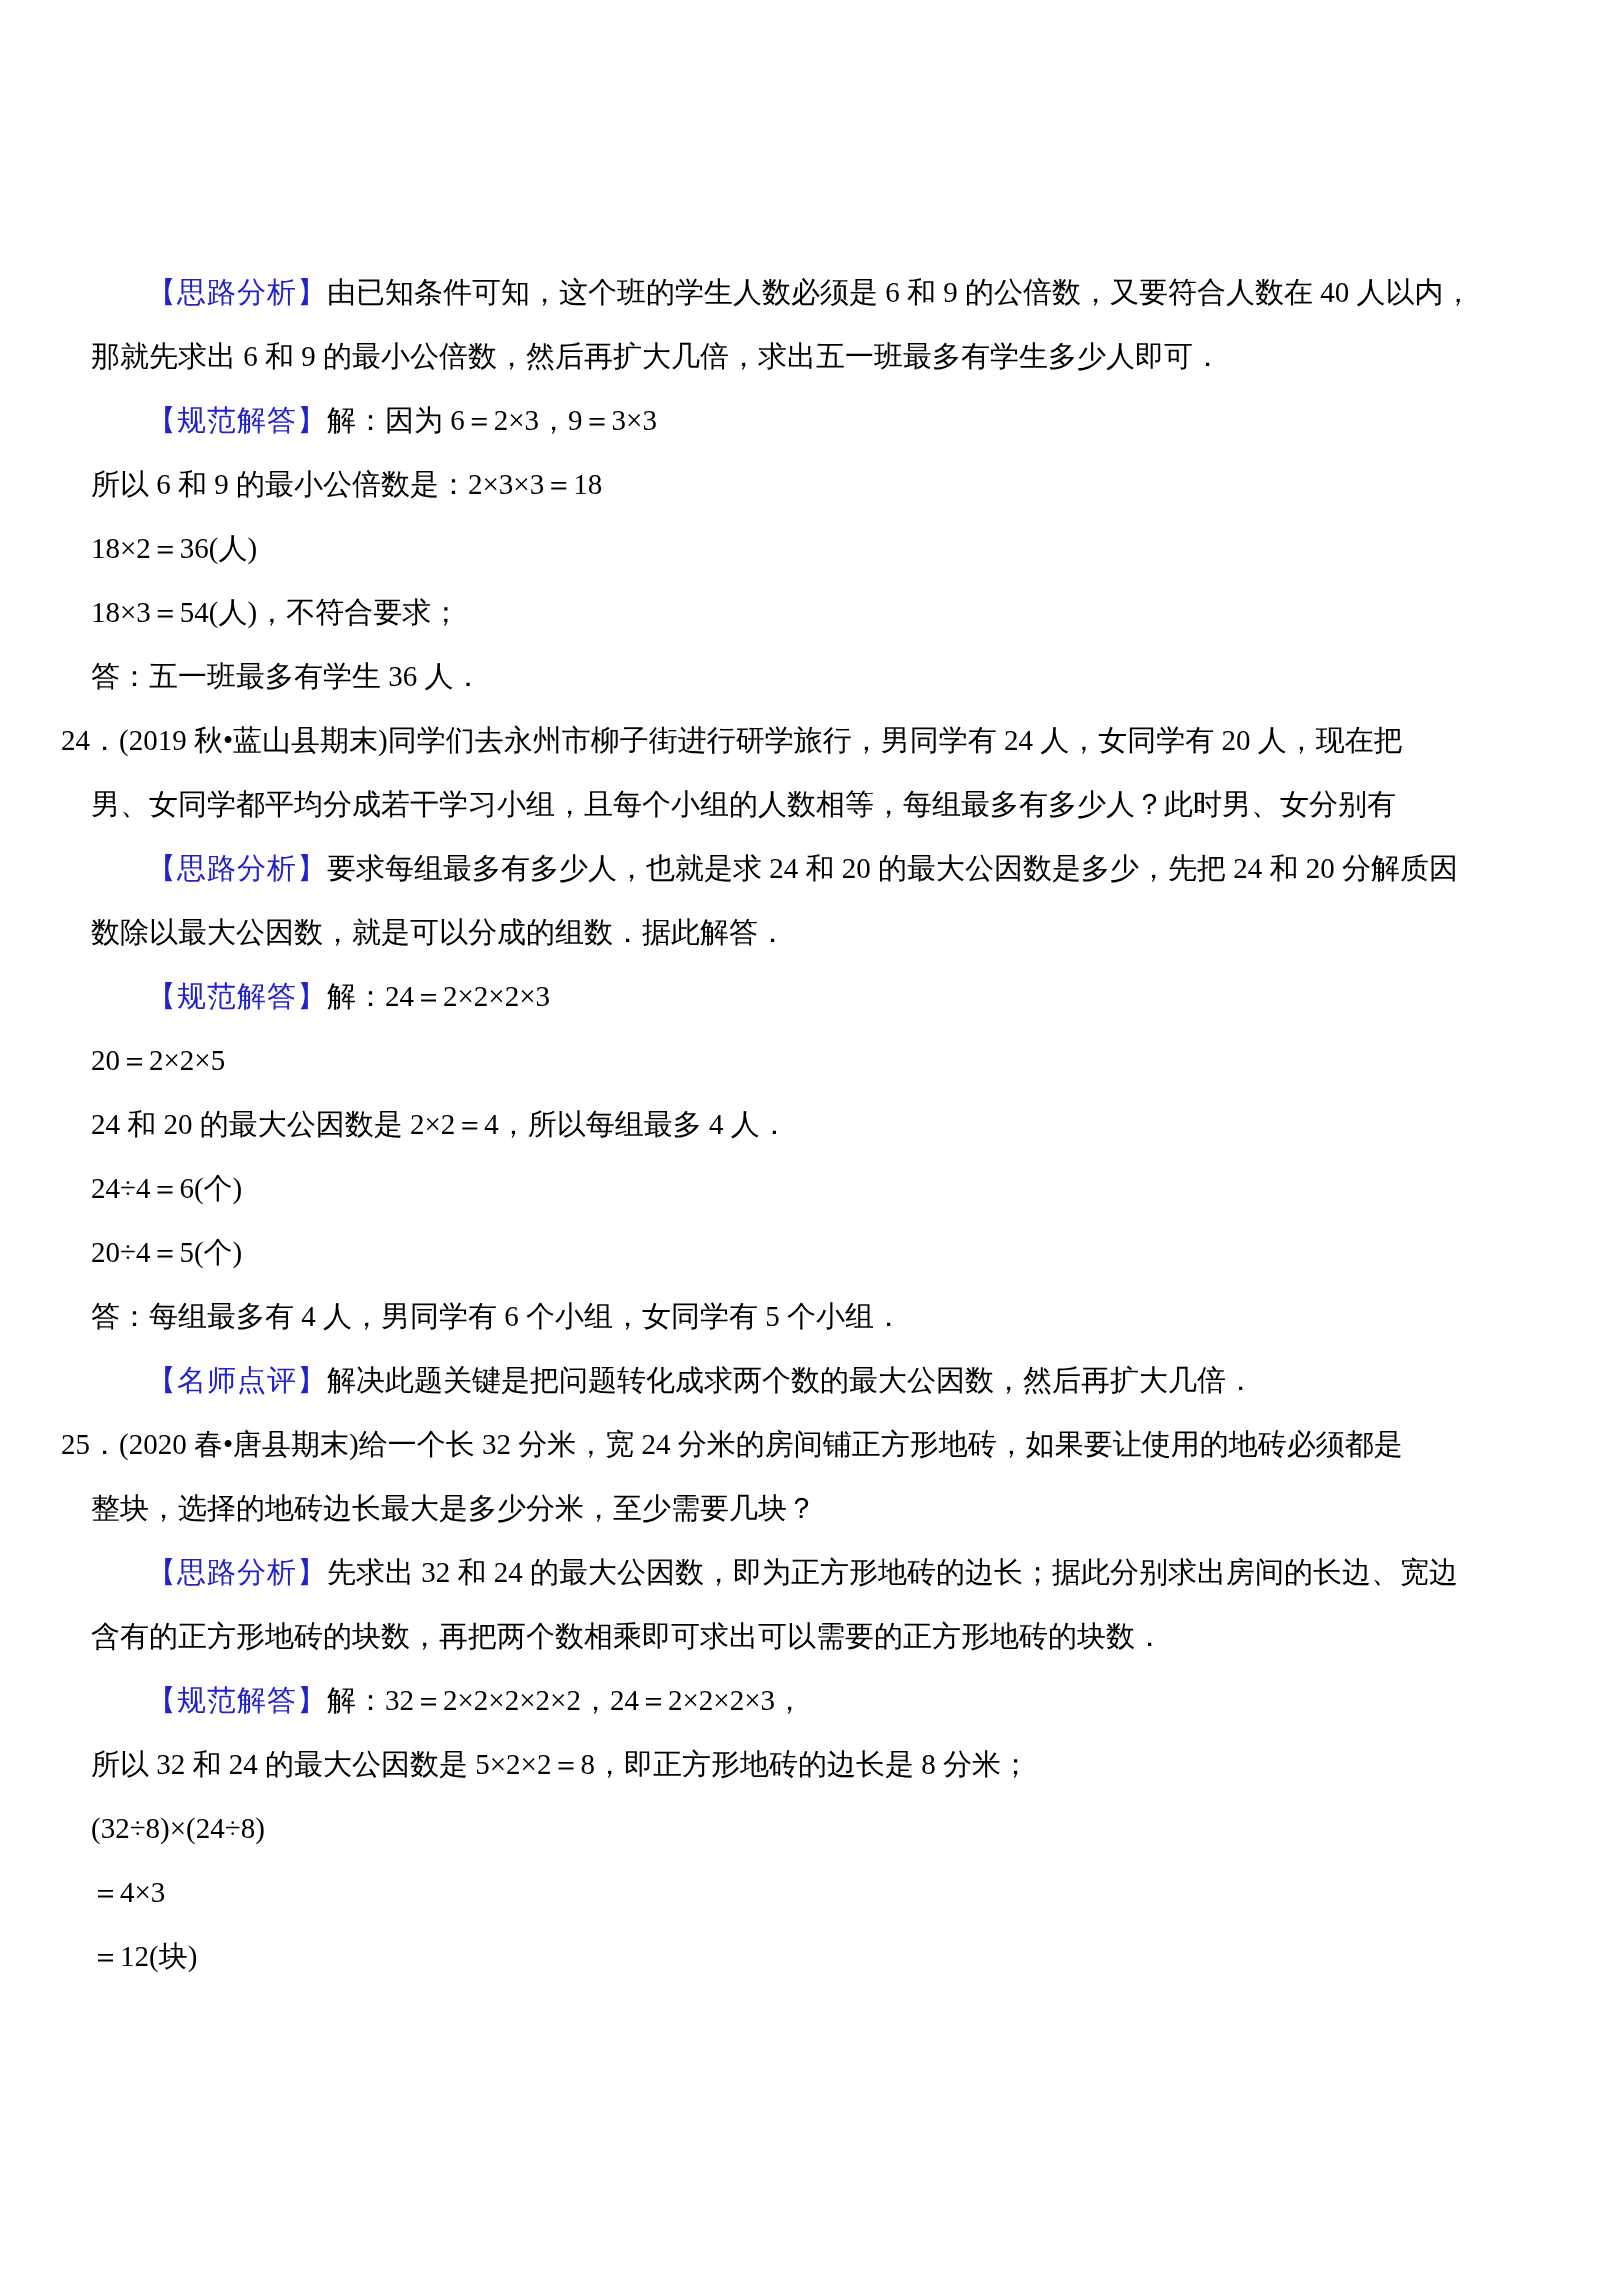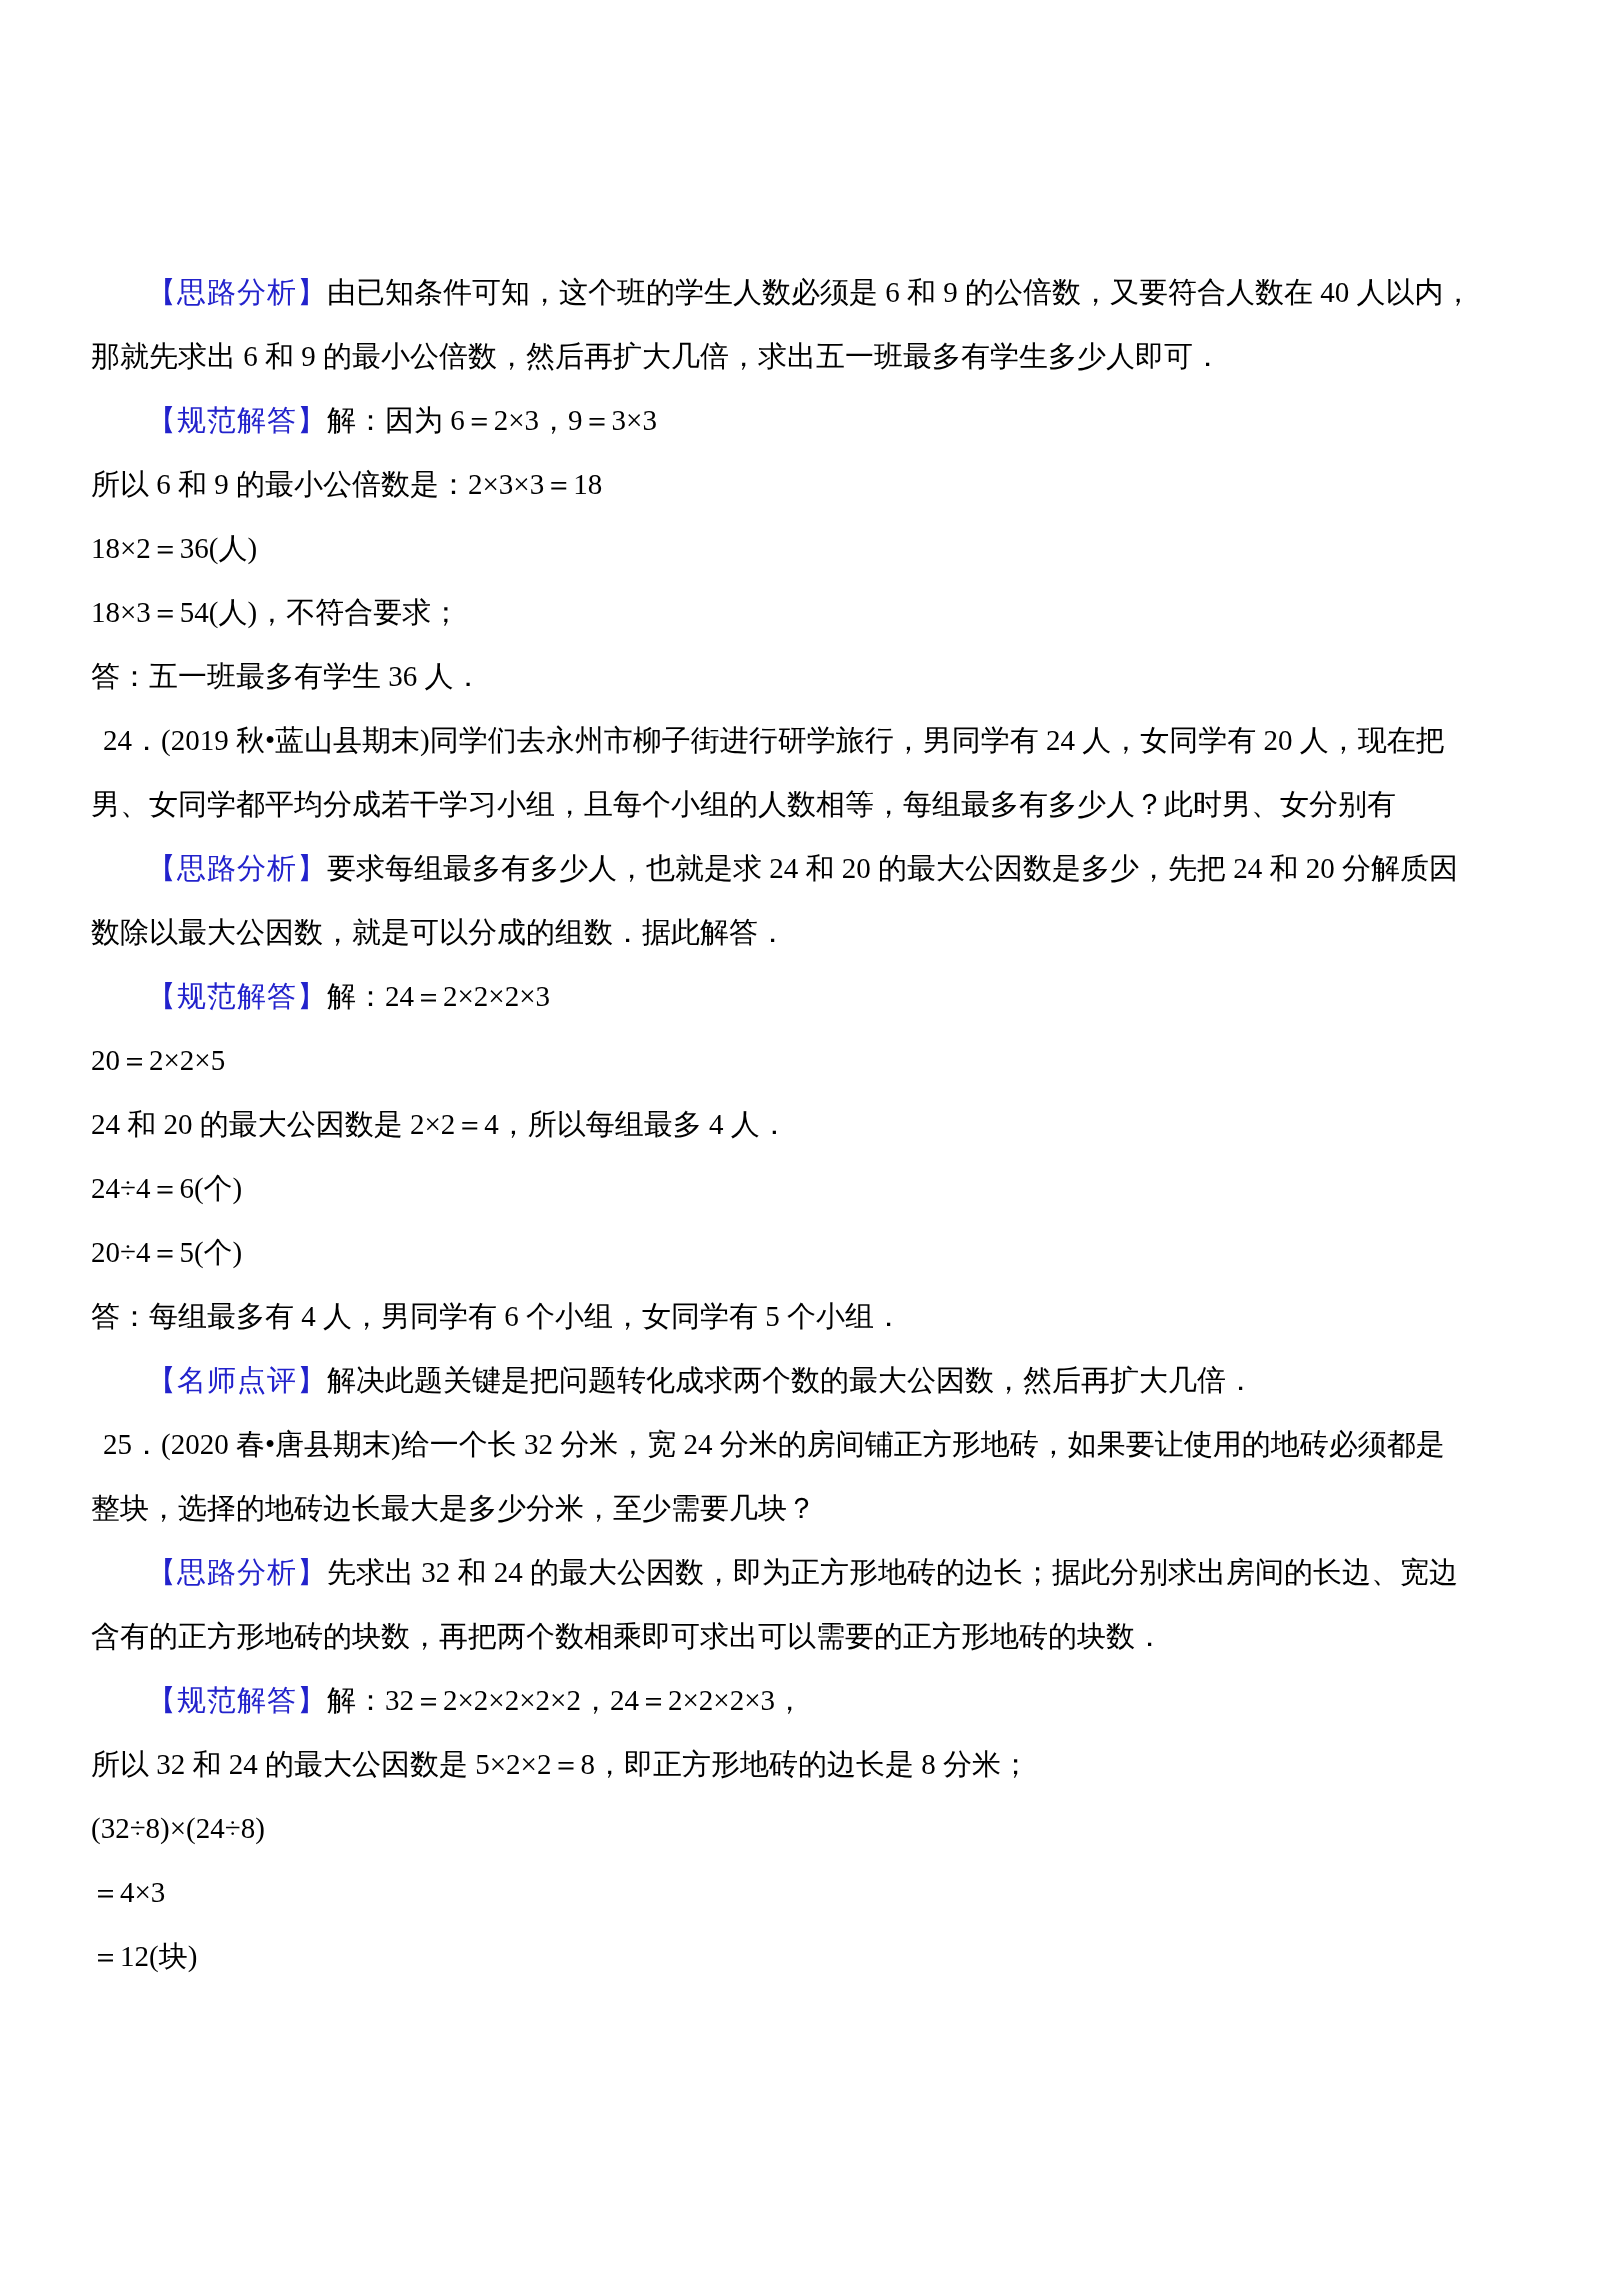--- a/index.html
+++ b/index.html
@@ -22,21 +22,21 @@
     height: 2293px;
     padding-top: 196px;
     background: #ffffff;
   }
   .doc-line {
     white-space: pre;
     padding-left: 62px;
     height: 64px;
   }
   .doc-line.label-line { padding-left: 118px; }
-  .doc-line.problem-line { padding-left: 74px; }
+  .doc-line.problem-line { padding-left: 32px; }
   .section-label {
     color: #2222cc;
     letter-spacing: 1px;
   }
   .problem-number { color: #000000; }
   .line-text { color: #000000; }
 </style>
 </head>
 <body>
 

